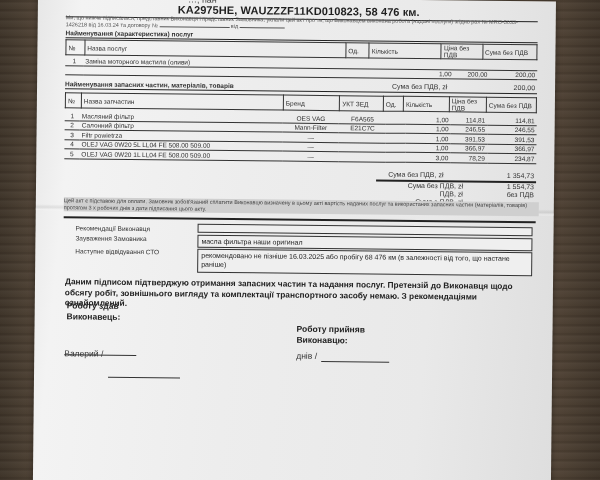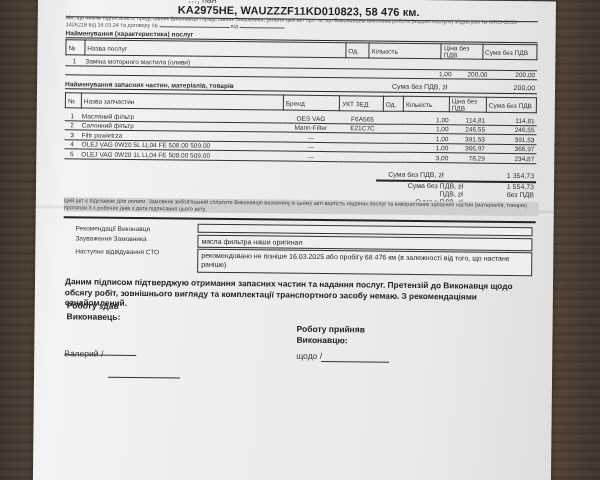--- a/index.html
+++ b/index.html
@@ -190,15 +190,15 @@
   <div class="box" style="left:162px; top:251px; width:335px; height:24px;">рекомендовано не пізніше 16.03.2025 або пробігу 68 476 км (в залежності від того, що настане раніше)</div>
 
   <div class="t confirm">Даним підписом підтверджую отримання запасних частин та надання послуг. Претензій до Виконавця щодо обсягу робіт, зовнішнього вигляду та комплектації транспортного засобу немаю. З рекомендаціями ознайомлений.</div>
 
   <div class="t sig" style="left:32px; top:304px; width:70px;">Роботу здав Виконавець:</div>
   <div class="sigline" style="left:30px; top:358px; width:72px;"></div>
   <div class="t name" style="left:30px; top:352px;">Валерий /</div>
   <div class="sigline" style="left:74px; top:380px; width:72px;"></div>
 
   <div class="t sig" style="left:262px; top:325px; width:70px;">Роботу прийняв Виконавцю:</div>
-  <div class="t name" style="left:262px; top:352px;">щодо /</div>
+  <div class="t name" style="left:262px; top:352px;">днів /</div>
   <div class="sigline" style="left:287px; top:362px; width:68px;"></div>
 </div>
 
 </body></html>

